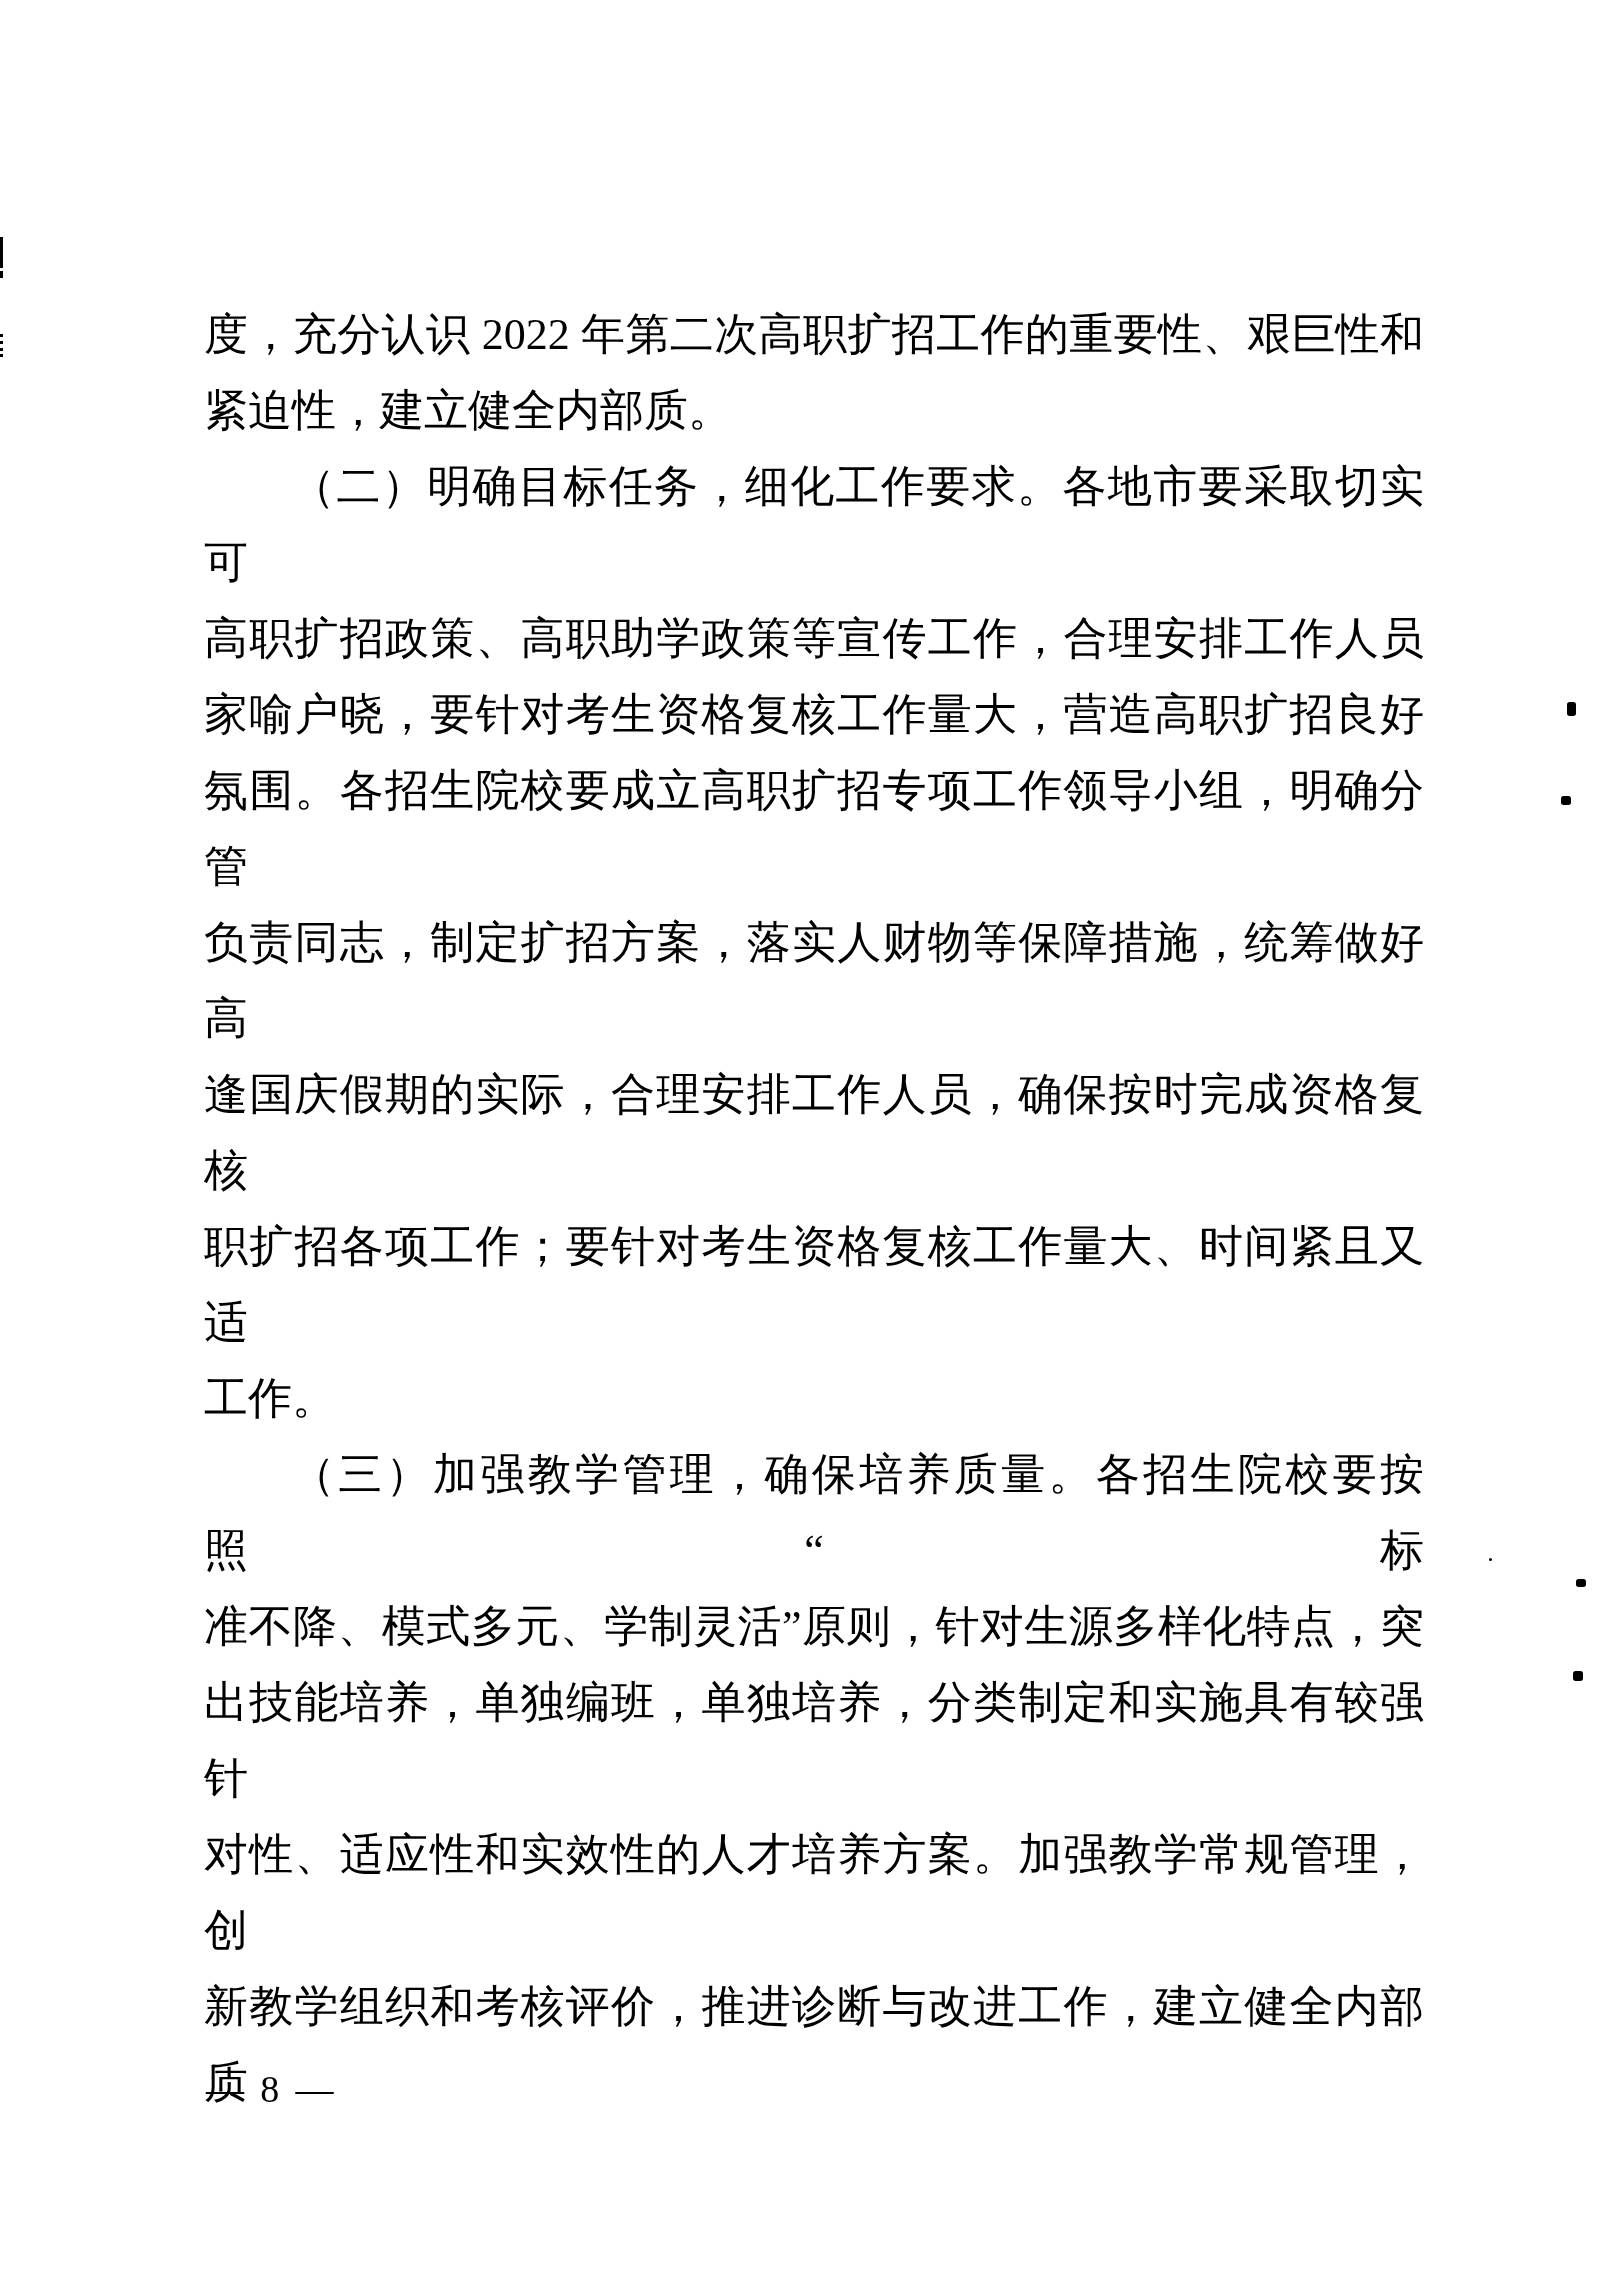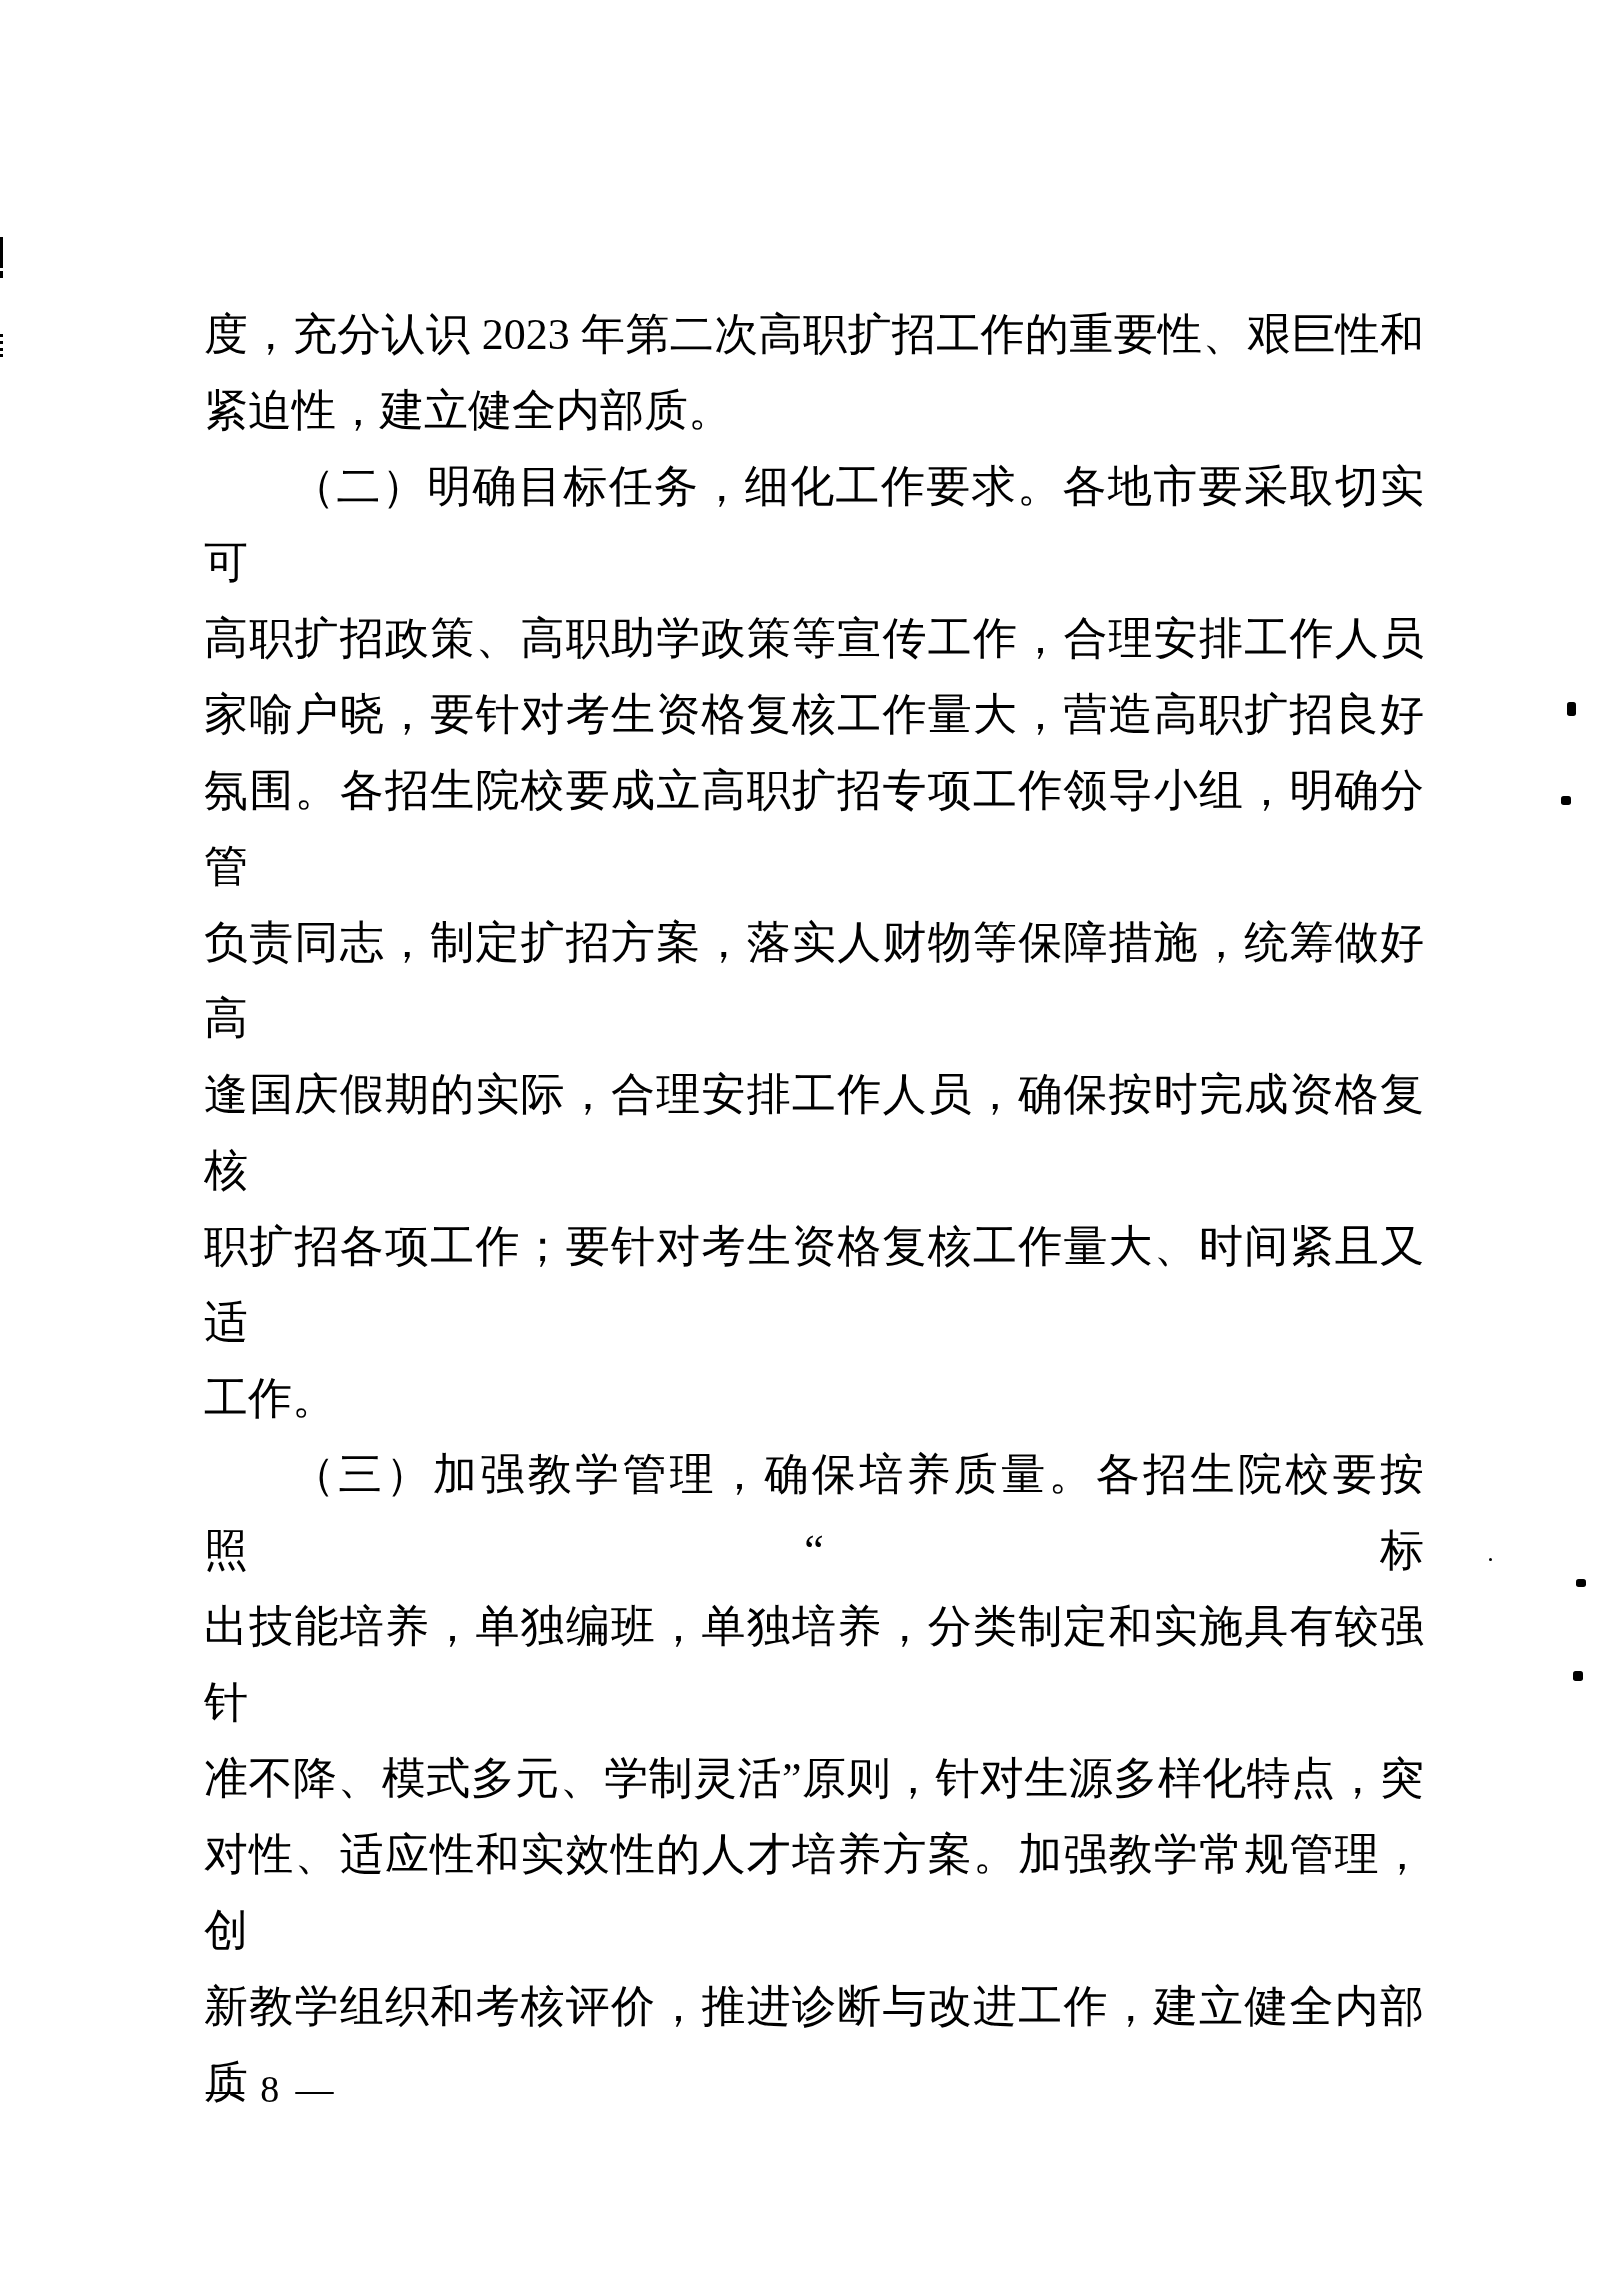--- a/index.html
+++ b/index.html
@@ -65,33 +65,33 @@
   .s3 { left: 1489px; top: 1558px; width: 3.4px;  height: 3.4px; }
   .s4 { left: 1576px; top: 1579px; width: 9.5px; height: 8.2px; }
   .s5 { left: 1573px; top: 1671px; width: 10.2px; height: 9.5px; }
 </style>
 </head>
 <body>
 
 <div class="page">
 
   <div class="doc-body">
-    <div class="line">度，充分认识 2023 年第二次高职扩招工作的重要性、艰巨性和</div>
+    <div class="line">度，充分认识 2022 年第二次高职扩招工作的重要性、艰巨性和</div>
     <div class="line end">紧迫性，建立健全内部质。</div>
     <div class="line indent">（二）明确目标任务，细化工作要求。各地市要采取切实可</div>
     <div class="line">高职扩招政策、高职助学政策等宣传工作，合理安排工作人员</div>
     <div class="line">家喻户晓，要针对考生资格复核工作量大，营造高职扩招良好</div>
     <div class="line">氛围。各招生院校要成立高职扩招专项工作领导小组，明确分管</div>
     <div class="line">负责同志，制定扩招方案，落实人财物等保障措施，统筹做好高</div>
     <div class="line">逢国庆假期的实际，合理安排工作人员，确保按时完成资格复核</div>
     <div class="line">职扩招各项工作；要针对考生资格复核工作量大、时间紧且又适</div>
     <div class="line end">工作。</div>
     <div class="line indent">（三）加强教学管理，确保培养质量。各招生院校要按照“标</div>
+    <div class="line">准不降、模式多元、学制灵活”原则，针对生源多样化特点，突</div>
     <div class="line">出技能培养，单独编班，单独培养，分类制定和实施具有较强针</div>
-    <div class="line">准不降、模式多元、学制灵活”原则，针对生源多样化特点，突</div>
     <div class="line">对性、适应性和实效性的人才培养方案。加强教学常规管理，创</div>
     <div class="line">新教学组织和考核评价，推进诊断与改进工作，建立健全内部质</div>
 
   </div>
 
   <div class="page-num">— 8 —</div>
 
   <div class="spk a1"></div>
   <div class="spk a2"></div>
   <div class="spk a3"></div>

